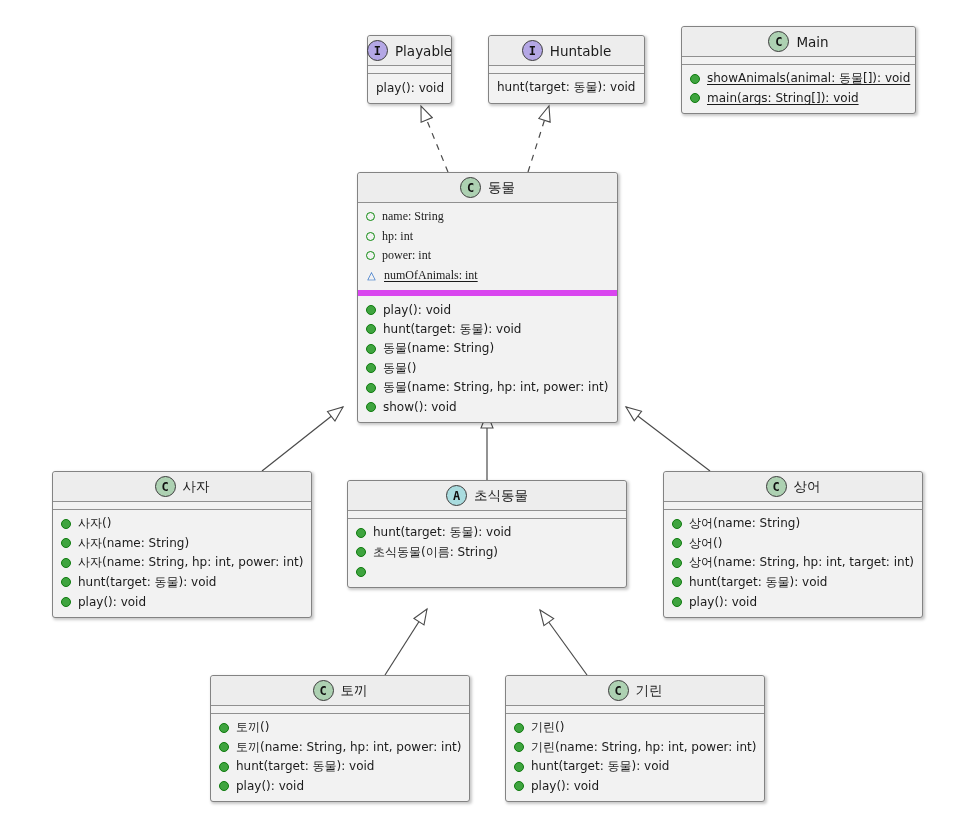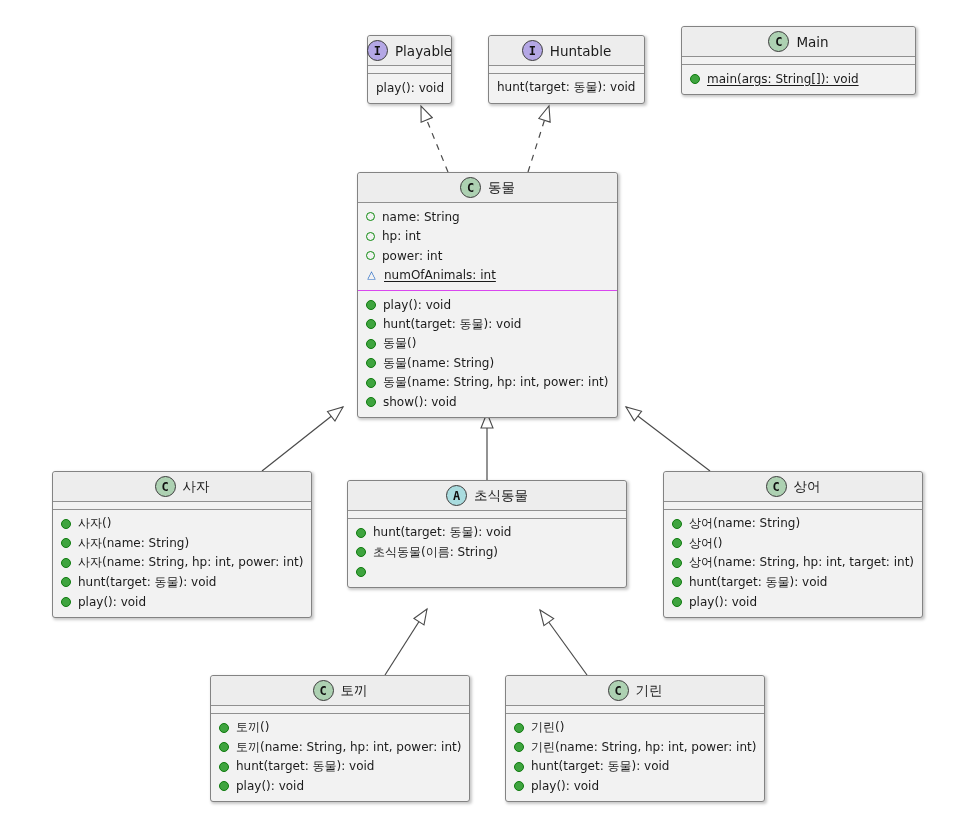--- a/index.html
+++ b/index.html
@@ -23,21 +23,21 @@
   .badge{
     width:19px;height:19px;border-radius:50%;flex:0 0 auto;
     border:1px solid #3b3b3b;display:flex;align-items:center;justify-content:center;
     font-family:"DejaVu Sans Mono","Liberation Mono",monospace;font-weight:bold;font-size:12px;color:#111;
   }
   .badge.cls{background:#ADD1B2;}
   .badge.iface{background:#B4A7E5;}
   .badge.abs{background:#A9DCDF;}
   .empty-compartment{height:7px;border-bottom:1px solid #909090;}
   .compartment{padding:4px 8px 5px;}
-  .compartment.with-sep{border-bottom:1px solid #d946ef;}
+  .compartment.with-sep{border-bottom:6px solid #d946ef;font-family:Liberation Serif, serif;}
   .member{display:flex;align-items:center;gap:7px;height:19.5px;white-space:nowrap;}
   .mtext{font-size:12px;}
   .mtext.static-underline{text-decoration:underline;text-underline-offset:2px;}
   .micon{flex:0 0 auto;display:inline-block;}
   .micon.green-dot{width:8px;height:8px;border-radius:50%;background:#3FA43F;border:1px solid #0E7A0E;}
   .micon.green-ring{width:7px;height:7px;border-radius:50%;background:transparent;border:1.5px solid #0F8A0F;}
   .micon.blue-triangle{width:11px;height:12px;line-height:12px;font-size:11px;color:#2368C4;text-align:center;}
   .micon.blue-triangle::before{content:"△";}
   
   #box-playable {left:367px;top:35px; width:85px;}
@@ -98,20 +98,24 @@
 
   <div class="uml-class" id="box-main">
     <div class="uml-head">
       <span class="badge cls">C</span>
       <span class="cname">Main</span>
     </div>
     <div class="empty-compartment"></div>
     <div class="compartment">
         <div class="member">
           <span class="micon green-dot"></span>
+          <span class="mtext static-underline">showAnimals(animal: 동물[]): void</span>
+        </div>
+        <div class="member">
+          <span class="micon green-dot"></span>
           <span class="mtext static-underline">main(args: String[]): void</span>
         </div>
       </div>
   </div>
 
   <div class="uml-class" id="box-animal">
     <div class="uml-head">
       <span class="badge cls">C</span>
       <span class="cname">동물</span>
     </div>
@@ -137,25 +141,25 @@
         <div class="member">
           <span class="micon green-dot"></span>
           <span class="mtext">play(): void</span>
         </div>
         <div class="member">
           <span class="micon green-dot"></span>
           <span class="mtext">hunt(target: 동물): void</span>
         </div>
         <div class="member">
           <span class="micon green-dot"></span>
+          <span class="mtext">동물(name: String)</span>
+        </div>
+        <div class="member">
+          <span class="micon green-dot"></span>
           <span class="mtext">동물()</span>
-        </div>
-        <div class="member">
-          <span class="micon green-dot"></span>
-          <span class="mtext">동물(name: String)</span>
         </div>
         <div class="member">
           <span class="micon green-dot"></span>
           <span class="mtext">동물(name: String, hp: int, power: int)</span>
         </div>
         <div class="member">
           <span class="micon green-dot"></span>
           <span class="mtext">show(): void</span>
         </div>
       </div>

